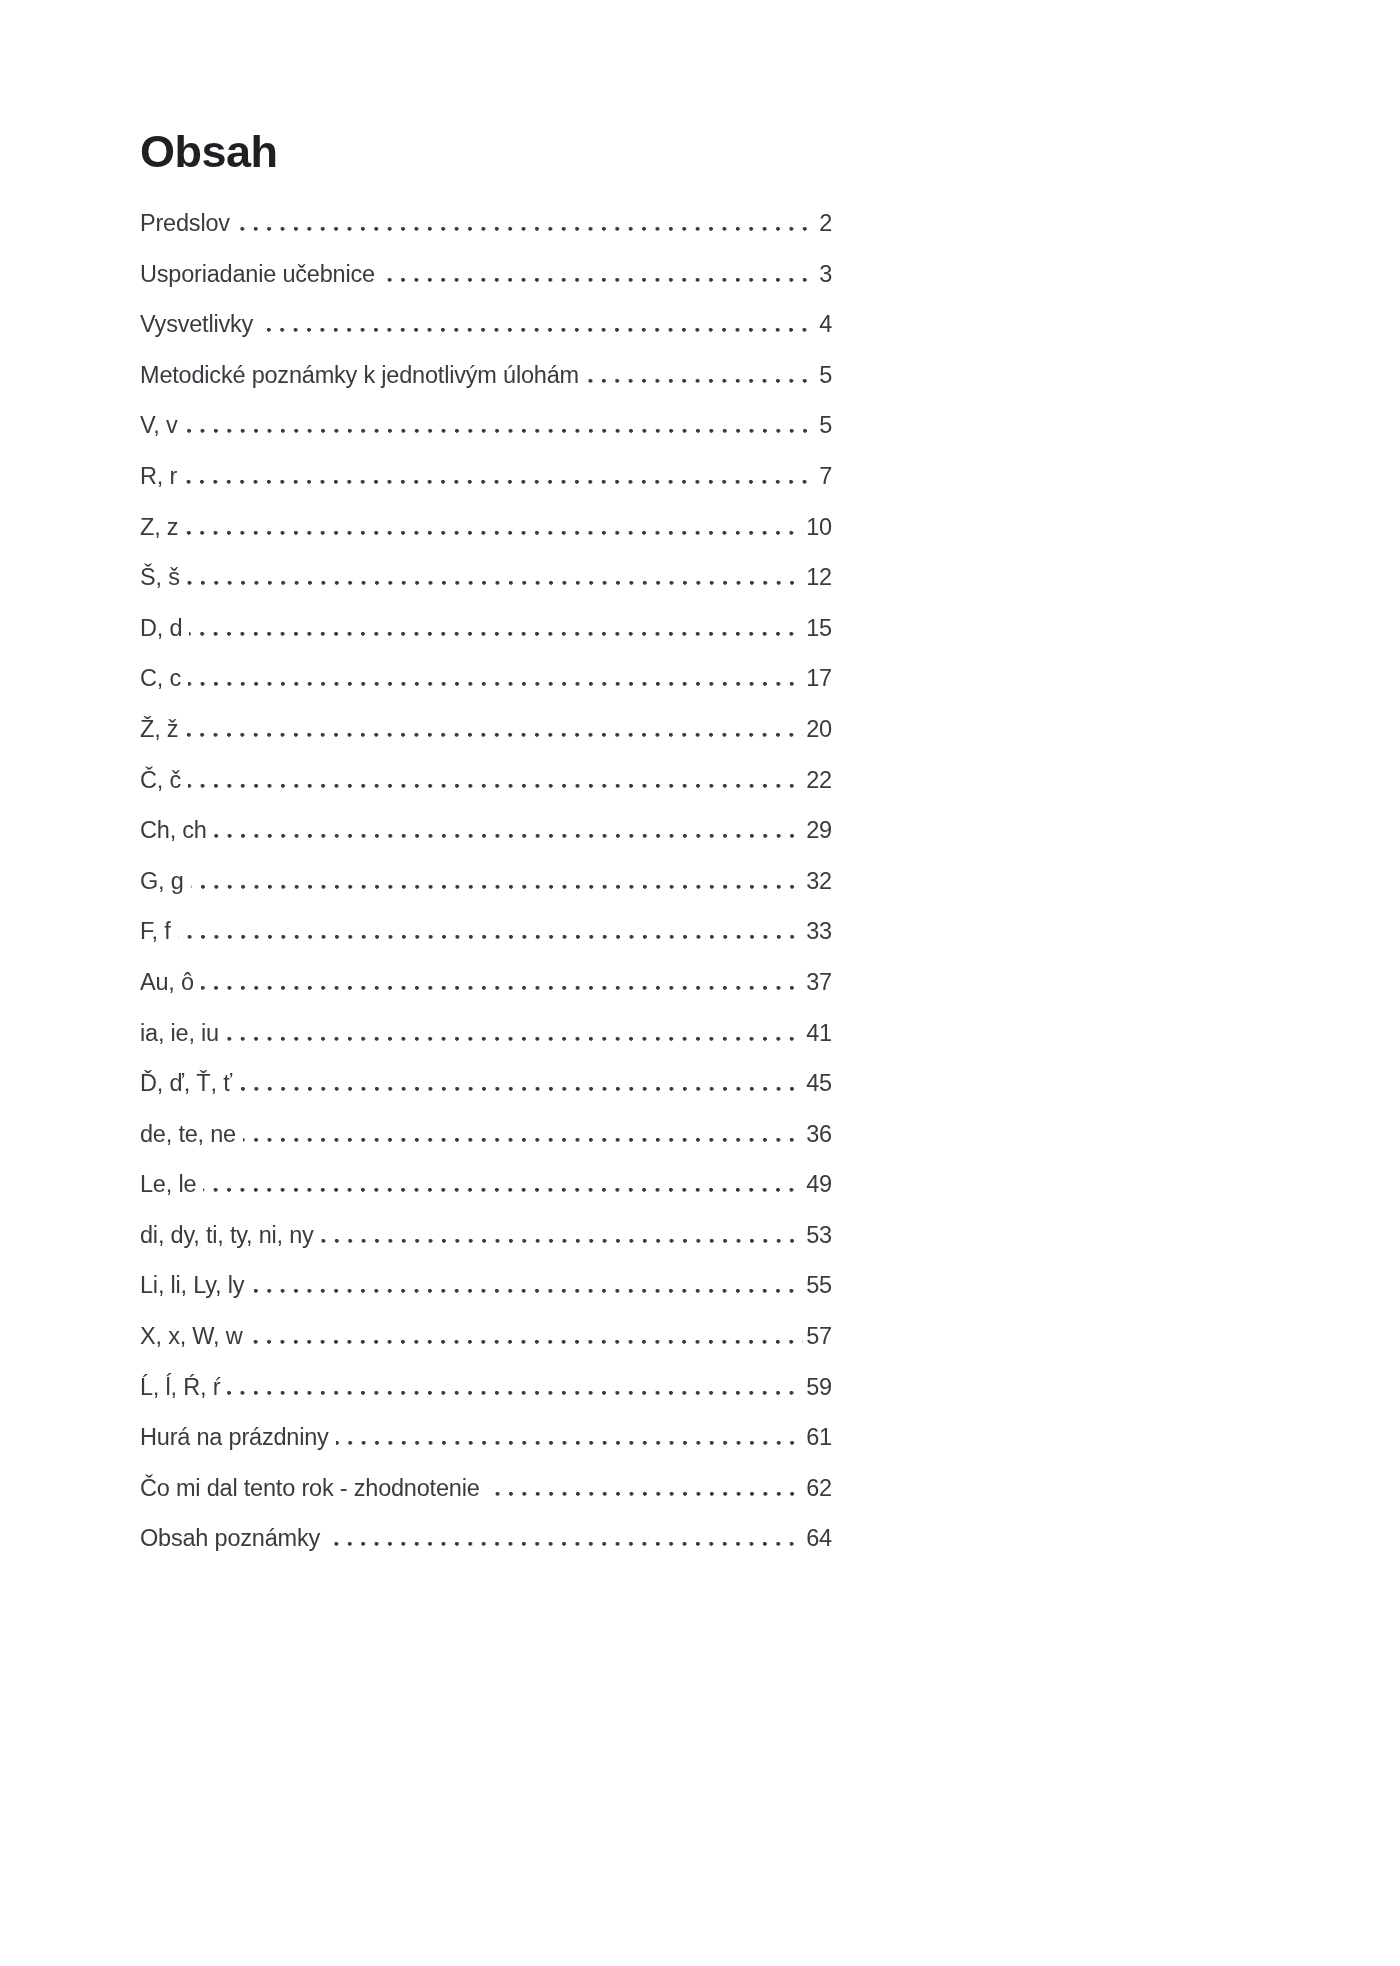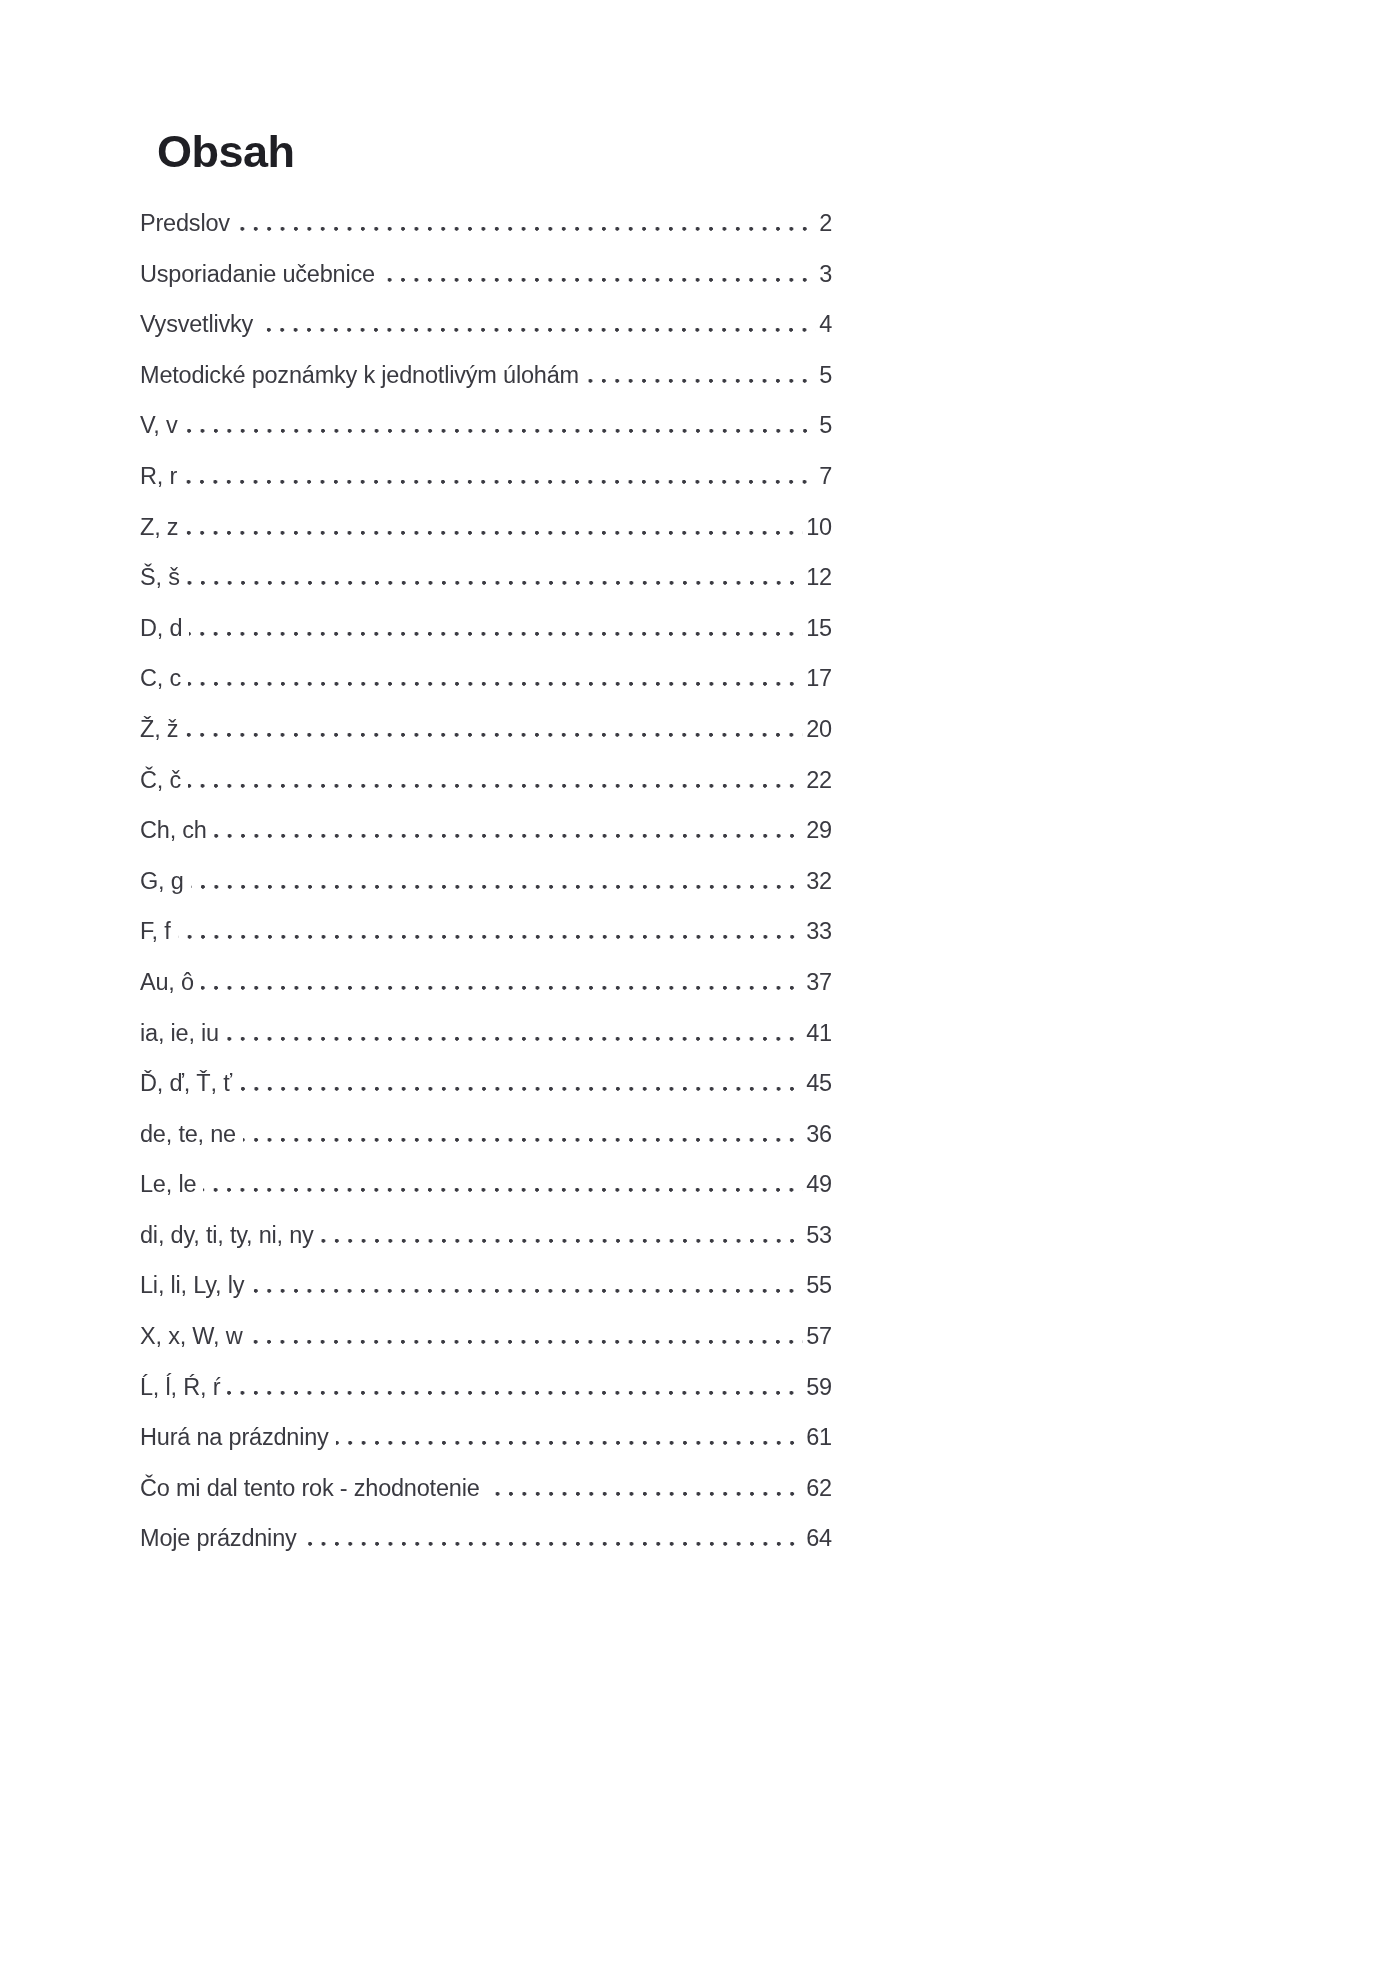--- a/index.html
+++ b/index.html
@@ -8,21 +8,21 @@
     --bg:#ffffff;
   }
   html,body{margin:0;padding:0;}
   body{
     width:1400px;height:1966px;background:var(--bg);
     font-family:"Liberation Sans", sans-serif;
     color:var(--text);
   }
   .page{position:relative;width:1400px;height:1966px;overflow:hidden;background:var(--bg);}
   .title{
-    position:absolute;left:157px;top:126px;
+    position:absolute;left:140px;top:126px;
     font-size:45px;font-weight:bold;color:var(--title);
     letter-spacing:-0.5px;line-height:52px;margin:0;
   }
   .toc{
     position:absolute;left:140px;top:198px;width:692px;
   }
   .row{
     display:flex;align-items:baseline;
     height:50.6px;line-height:50.6px;
     font-size:23.5px;letter-spacing:-0.2px;
@@ -200,18 +200,18 @@
     <span class="num">61</span>
   </div>
 
   <div class="row">
     <span class="label">Čo mi dal tento rok - zhodnotenie</span>
     <span class="leader"></span>
     <span class="num">62</span>
   </div>
 
   <div class="row">
-    <span class="label">Moje prázdniny</span>
+    <span class="label">Obsah poznámky</span>
     <span class="leader"></span>
     <span class="num">64</span>
   </div>
 </div>
 </div>
 
 </body></html>

